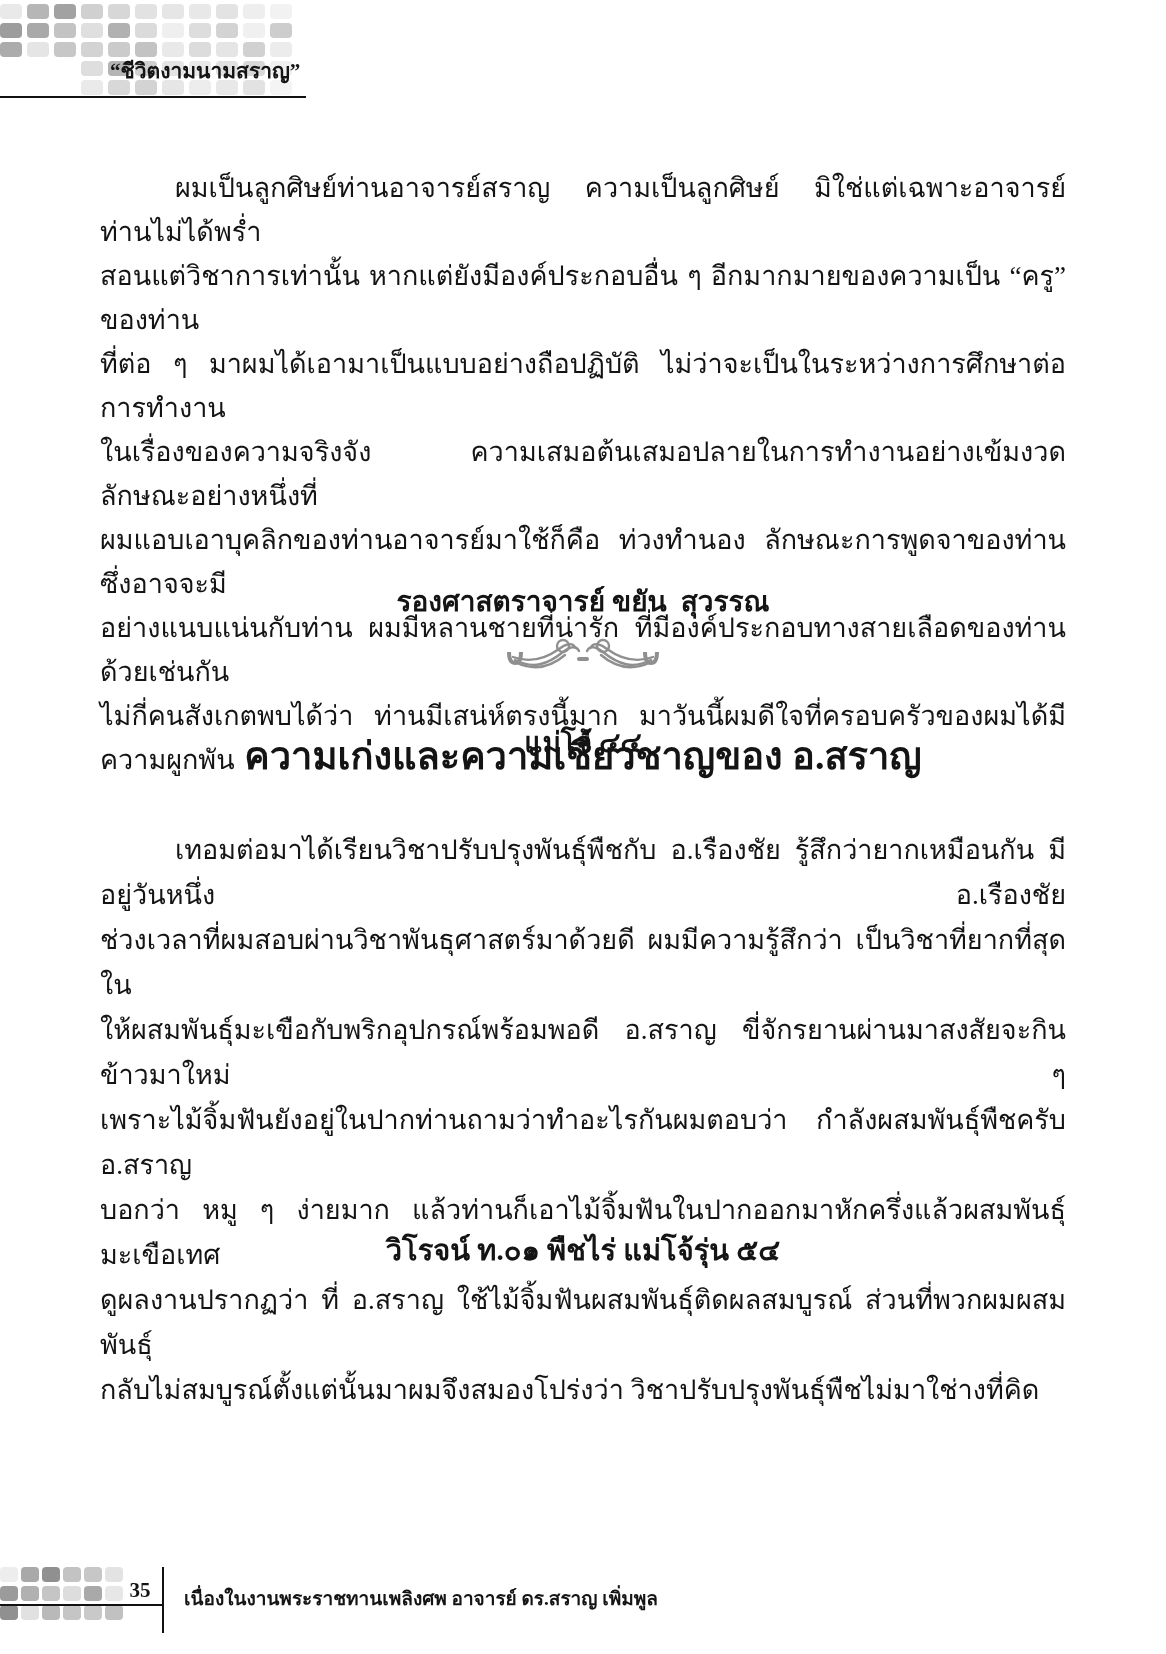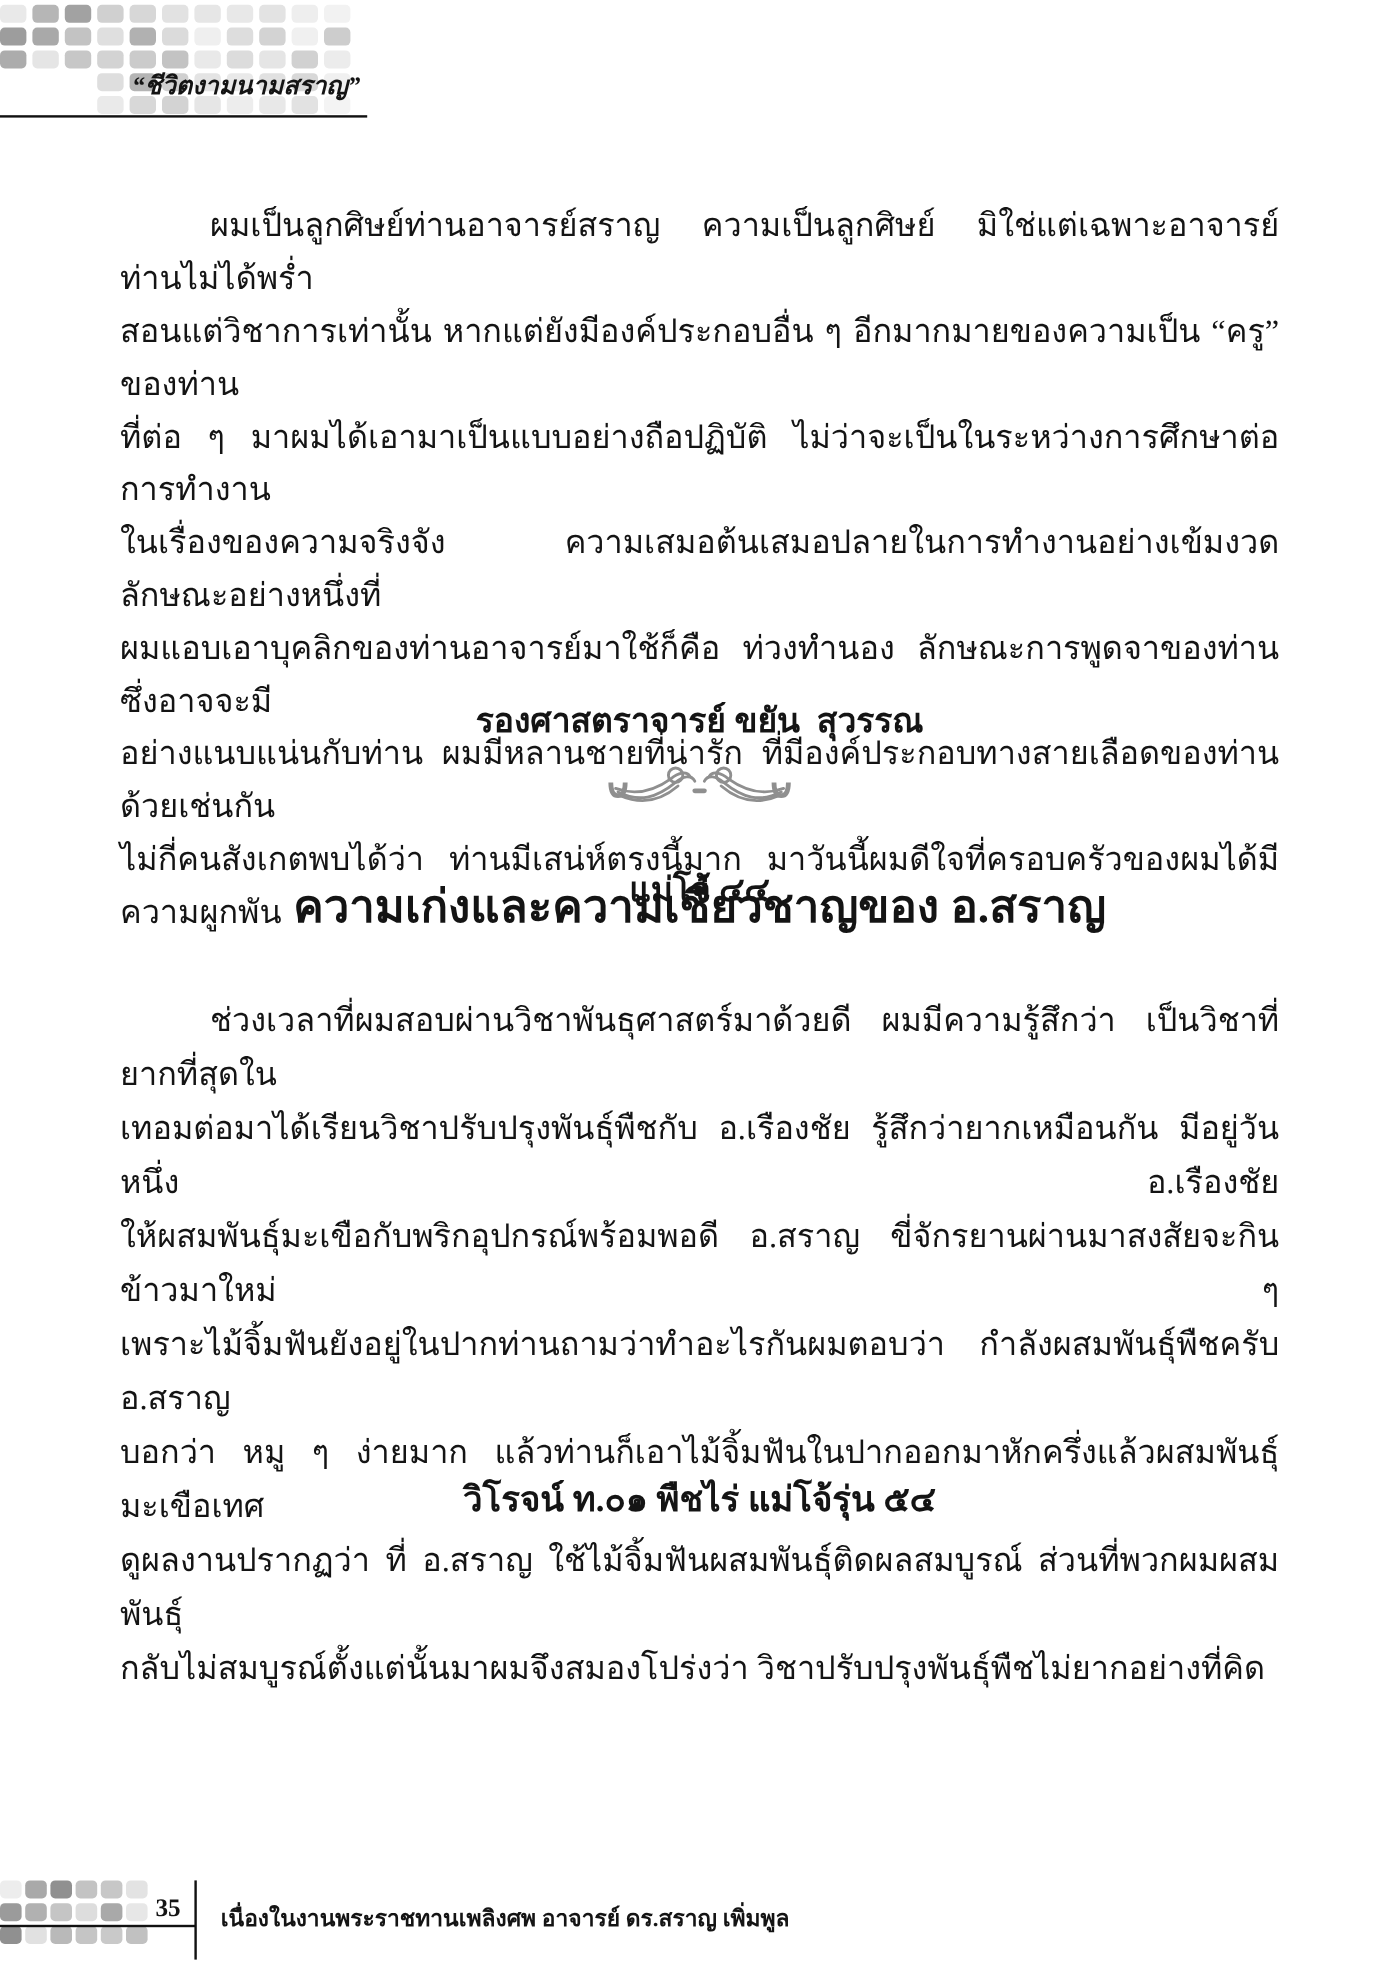--- a/index.html
+++ b/index.html
@@ -19,21 +19,20 @@
   .mosaic-row { display: flex; gap: 5px; margin-bottom: 4px; }
   .mosaic-cell { width: 22px; height: 15px; border-radius: 4px; display: inline-block; }
   .mosaic.footer-mosaic .mosaic-row { gap: 3px; }
   .mosaic.footer-mosaic .mosaic-cell { width: 18px; height: 15px; border-radius: 4px; }
 
   .header-mosaic { left: 0; top: 4px; }
   .header-motto {
     position: absolute; left: 110px; top: 56px;
     font-size: 21px; font-weight: bold; line-height: 30px;
     white-space: nowrap;
-    font-style: italic;
   }
   .header-rule { position: absolute; left: 0; top: 96px; width: 306px; height: 2px; background: #111; }
 
   
   .paragraph {
     position: absolute; left: 100px; width: 966px;
     font-size: 27px; line-height: 44px;
   }
   .para-line { text-align: justify; text-align-last: justify; white-space: normal; }
   .para-line:first-child { text-indent: 75px; }
@@ -182,27 +181,27 @@
 
       <path d="M8,20 q0,13 8,13 q8,0 8,-13 l-4,0 q0,9 -4,9 q-4,0 -4,-9 z" fill="#8f8f8f"></path>
       <path d="M144,20 q0,13 8,13 q8,0 8,-13 l-4,0 q0,9 -4,9 q-4,0 -4,-9 z" fill="#8f8f8f"></path>
 
       <rect x="78" y="25" width="12" height="4" rx="2" fill="#8f8f8f"></rect>
     </svg>
   </div>
 
   <div class="section-heading">ความเก่งและความเชี่ยวชาญของ อ.สราญ</div>
   <div class="paragraph paragraph-2 no-justify-last">
+      <div class="para-line">เทอมต่อมาได้เรียนวิชาปรับปรุงพันธุ์พืชกับ อ.เรืองชัย รู้สึกว่ายากเหมือนกัน มีอยู่วันหนึ่ง อ.เรืองชัย</div>
       <div class="para-line">ช่วงเวลาที่ผมสอบผ่านวิชาพันธุศาสตร์มาด้วยดี ผมมีความรู้สึกว่า เป็นวิชาที่ยากที่สุดใน</div>
-      <div class="para-line">เทอมต่อมาได้เรียนวิชาปรับปรุงพันธุ์พืชกับ อ.เรืองชัย รู้สึกว่ายากเหมือนกัน มีอยู่วันหนึ่ง อ.เรืองชัย</div>
       <div class="para-line">ให้ผสมพันธุ์มะเขือกับพริกอุปกรณ์พร้อมพอดี อ.สราญ ขี่จักรยานผ่านมาสงสัยจะกินข้าวมาใหม่ ๆ</div>
       <div class="para-line">เพราะไม้จิ้มฟันยังอยู่ในปากท่านถามว่าทำอะไรกันผมตอบว่า กำลังผสมพันธุ์พืชครับ อ.สราญ</div>
       <div class="para-line">บอกว่า หมู ๆ ง่ายมาก แล้วท่านก็เอาไม้จิ้มฟันในปากออกมาหักครึ่งแล้วผสมพันธุ์มะเขือเทศ</div>
       <div class="para-line">ดูผลงานปรากฏว่า ที่ อ.สราญ ใช้ไม้จิ้มฟันผสมพันธุ์ติดผลสมบูรณ์ ส่วนที่พวกผมผสมพันธุ์</div>
-      <div class="para-line">กลับไม่สมบูรณ์ตั้งแต่นั้นมาผมจึงสมองโปร่งว่า วิชาปรับปรุงพันธุ์พืชไม่ยากอย่างที่คิด</div>
+      <div class="para-line">กลับไม่สมบูรณ์ตั้งแต่นั้นมาผมจึงสมองโปร่งว่า วิชาปรับปรุงพันธุ์พืชไม่มาใช่างที่คิด</div>
     </div>
   <div class="signature-line">วิโรจน์ ท.๐๑ พืชไร่ แม่โจ้รุ่น ๕๔</div>
 
   <div class="mosaic footer-mosaic">
       <div class="mosaic-row">
         <span class="mosaic-cell" style="background: rgb(237, 237, 237);"></span>
         <span class="mosaic-cell" style="background: rgb(169, 169, 169);"></span>
         <span class="mosaic-cell" style="background: rgb(144, 144, 144);"></span>
         <span class="mosaic-cell" style="background: rgb(195, 195, 195);"></span>
         <span class="mosaic-cell" style="background: rgb(199, 199, 199);"></span>

